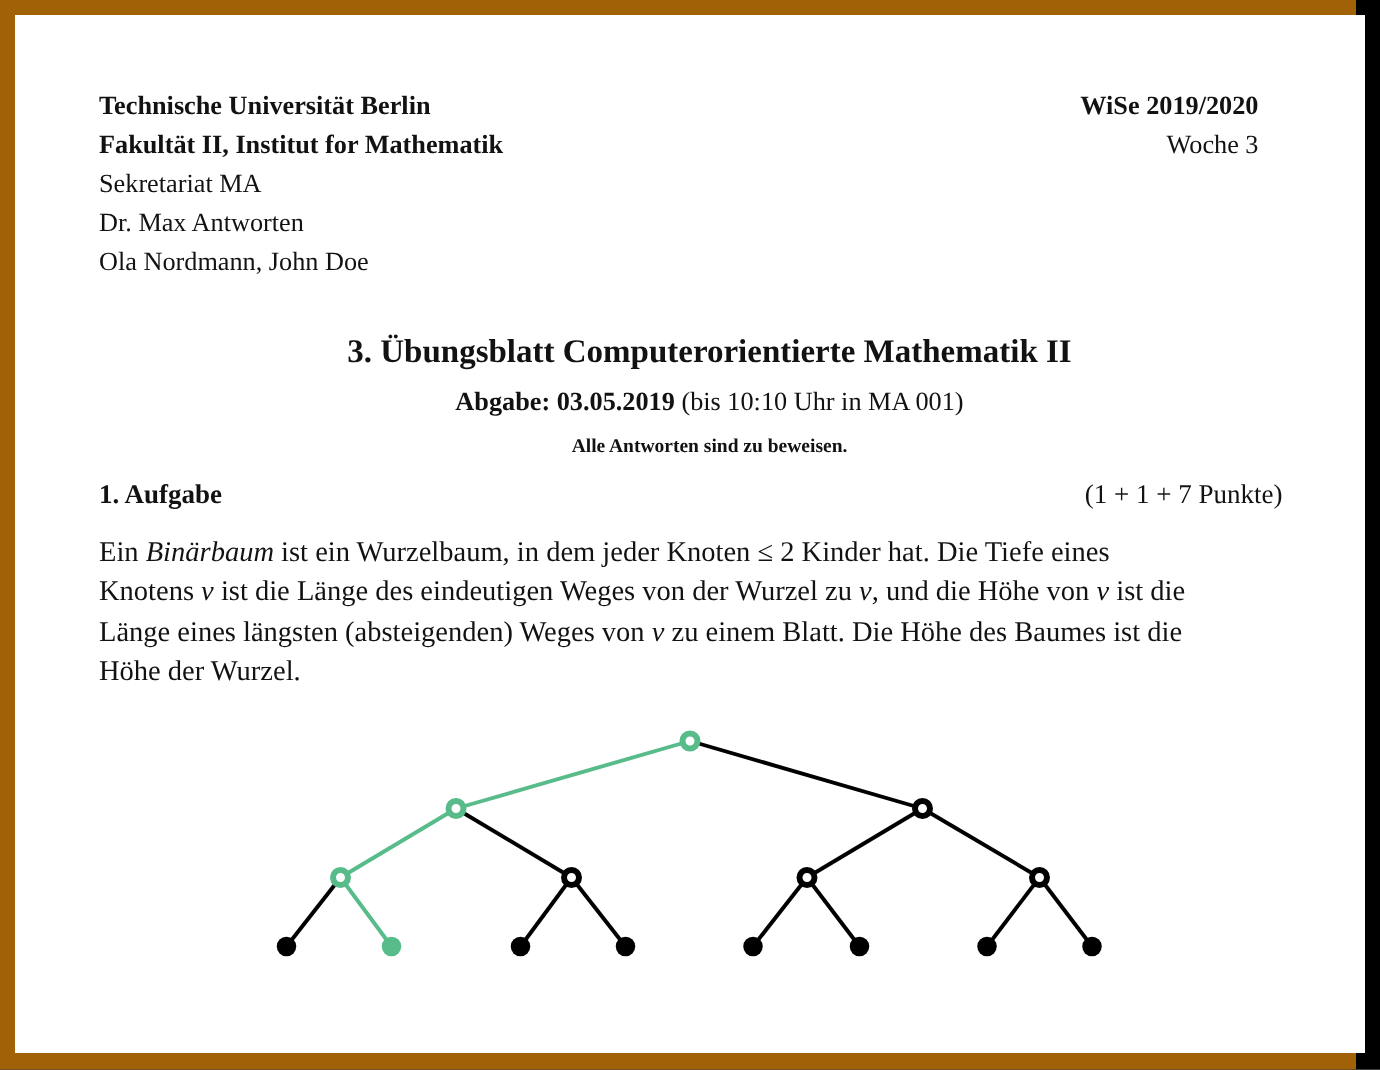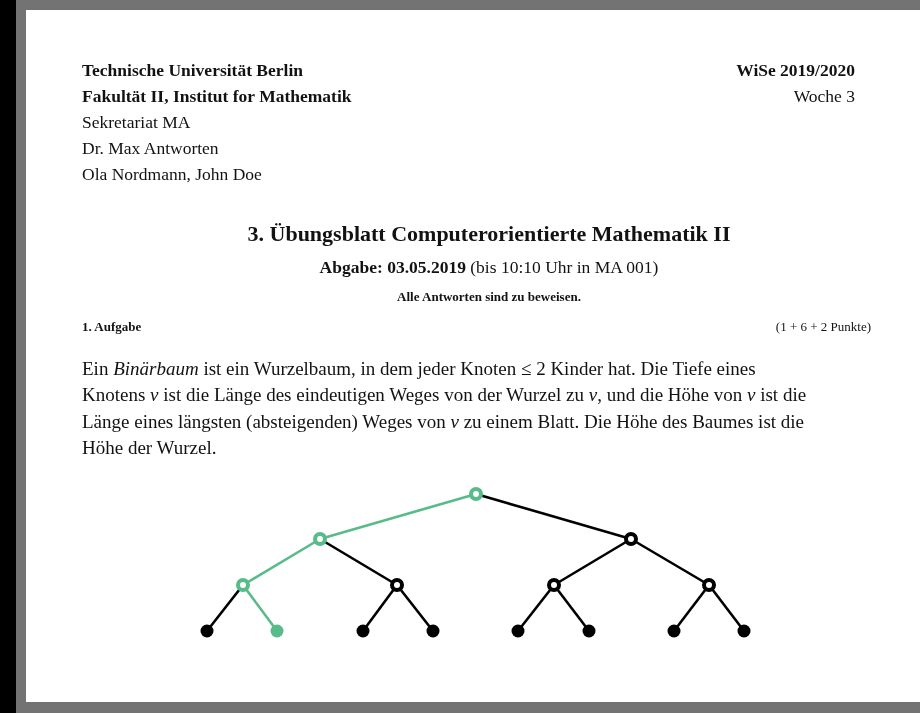--- a/index.html
+++ b/index.html
@@ -4,21 +4,21 @@
 <style>
   * { margin: 0; padding: 0; box-sizing: border-box; }
   html, body { background: #000; }
   body {
     width: 920px; height: 713px;
     font-family: "Liberation Serif", serif;
     color: #121212;
     position: relative;
     overflow: hidden;
   }
-  .screen { position: relative; width: 904px; height: 713px; background: #737373; margin-left: 16px; }
+  .screen { position: relative; width: 904px; height: 713px; background: #a16207; }
   .page {
     position: absolute; left: 10px; top: 10px;
     width: 900px; height: 692px;
     background: #ffffff;
   }
   .abs { position: absolute; }
   .b { font-weight: bold; }
   .it { font-style: italic; }
 
   .header-left {
@@ -37,21 +37,21 @@
   }
   .title-block h1 {
     font-size: 22px; font-weight: bold; line-height: 26px;
   }
   .deadline-line { font-size: 17.5px; margin-top: 8px; line-height: 24px; text-align: center; }
   .note-line { font-size: 13px; font-weight: bold; margin-top: 6px; line-height: 24px; }
 
   .aufgabe-row {
     left: 66px; width: 789px; top: 319px;
     display: flex; justify-content: space-between; align-items: flex-start;
-    font-size: 13px;
+    font-size: 18px;
   }
   .aufgabe-label { font-weight: bold; }
 
   .paragraph {
     left: 66px; width: 792px; top: 356px;
     font-size: 19px; line-height: 26.4px;
   }
   .para-line { white-space: nowrap; }
 
   .tree-svg {
@@ -79,21 +79,21 @@
   </div>
 
   <div class="abs title-block">
     <h1>3. Übungsblatt Computerorientierte Mathematik II</h1>
     <div class="deadline-line"><span class="b">Abgabe: 03.05.2019</span><span> (bis 10:10 Uhr in MA 001)</span></div>
     <div class="note-line">Alle Antworten sind zu beweisen.</div>
   </div>
 
   <div class="abs aufgabe-row">
     <span class="aufgabe-label">1. Aufgabe</span>
-    <span>(1 + 6 + 2 Punkte)</span>
+    <span>(1 + 1 + 7 Punkte)</span>
   </div>
 
   <div class="abs paragraph" id="paragraph">
       <div class="para-line"><span>Ein </span><span class="it">Binärbaum</span><span> ist ein Wurzelbaum, in dem jeder Knoten ≤ 2 Kinder hat. Die Tiefe eines</span></div>
       <div class="para-line"><span>Knotens </span><span class="it">v</span><span> ist die Länge des eindeutigen Weges von der Wurzel zu </span><span class="it">v</span><span>, und die Höhe von </span><span class="it">v</span><span> ist die</span></div>
       <div class="para-line"><span>Länge eines längsten (absteigenden) Weges von </span><span class="it">v</span><span> zu einem Blatt. Die Höhe des Baumes ist die</span></div>
       <div class="para-line"><span>Höhe der Wurzel.</span></div>
     </div>
 
   <svg class="abs tree-svg" id="tree" viewBox="0 0 920 713">

